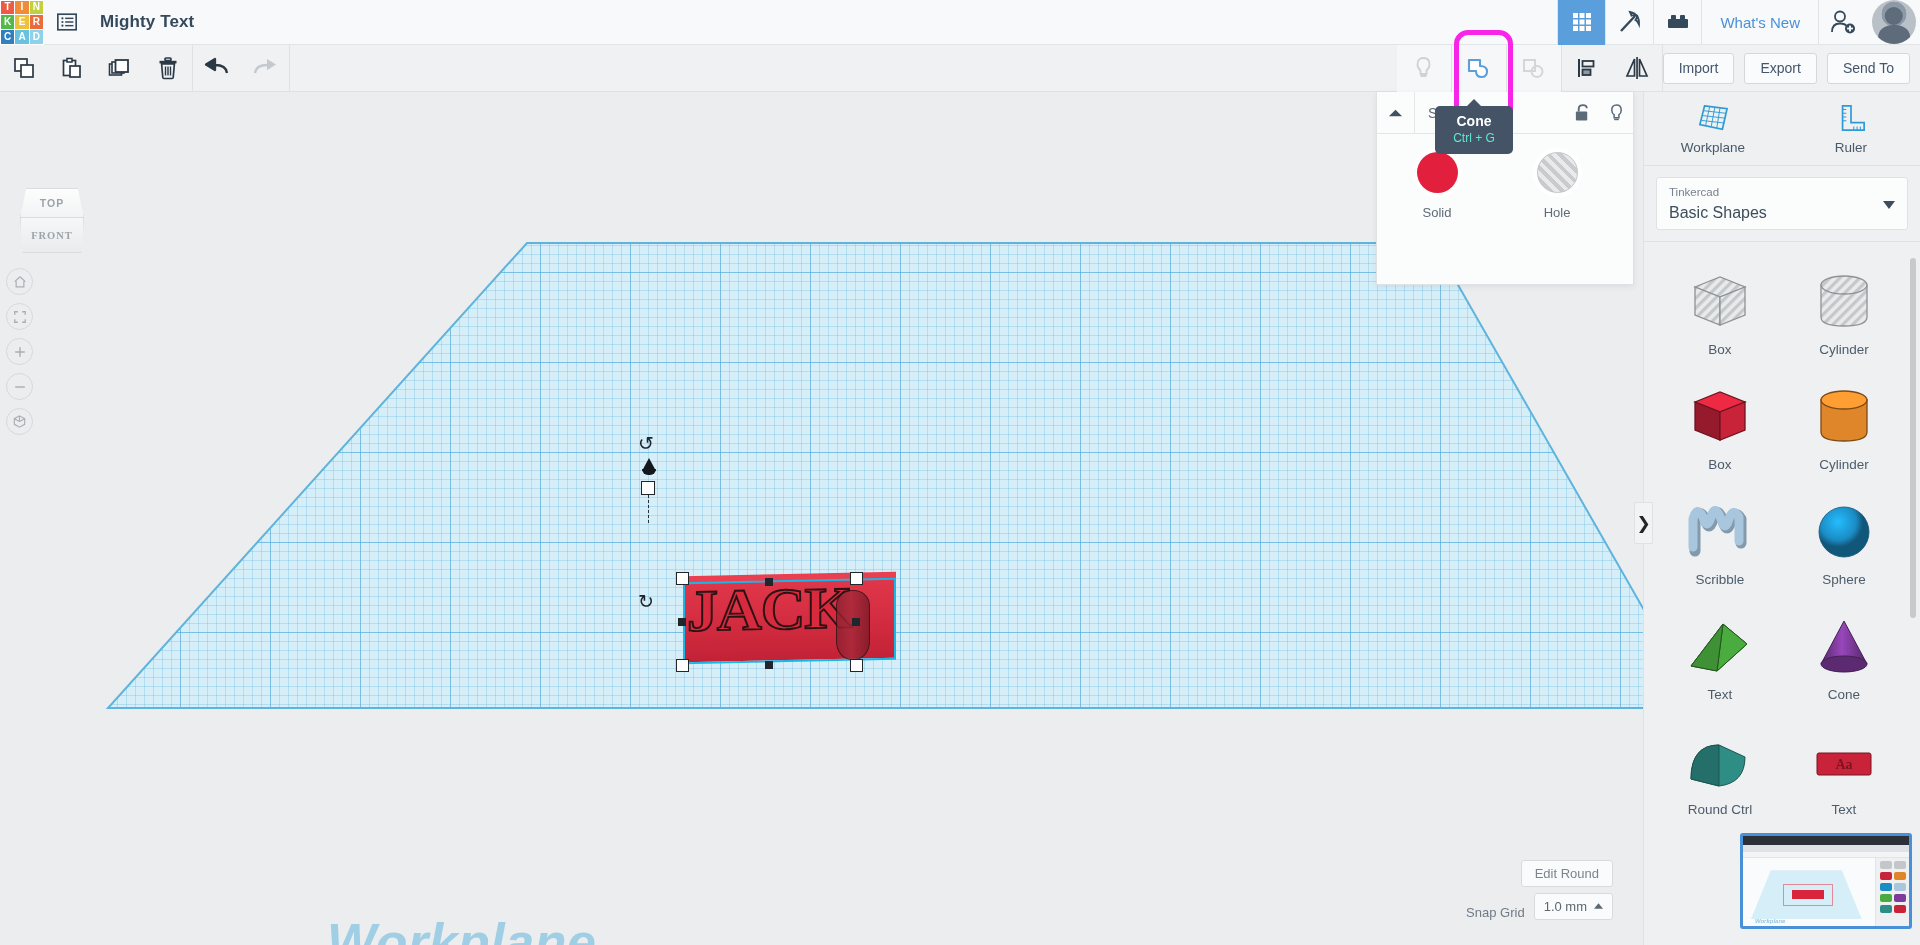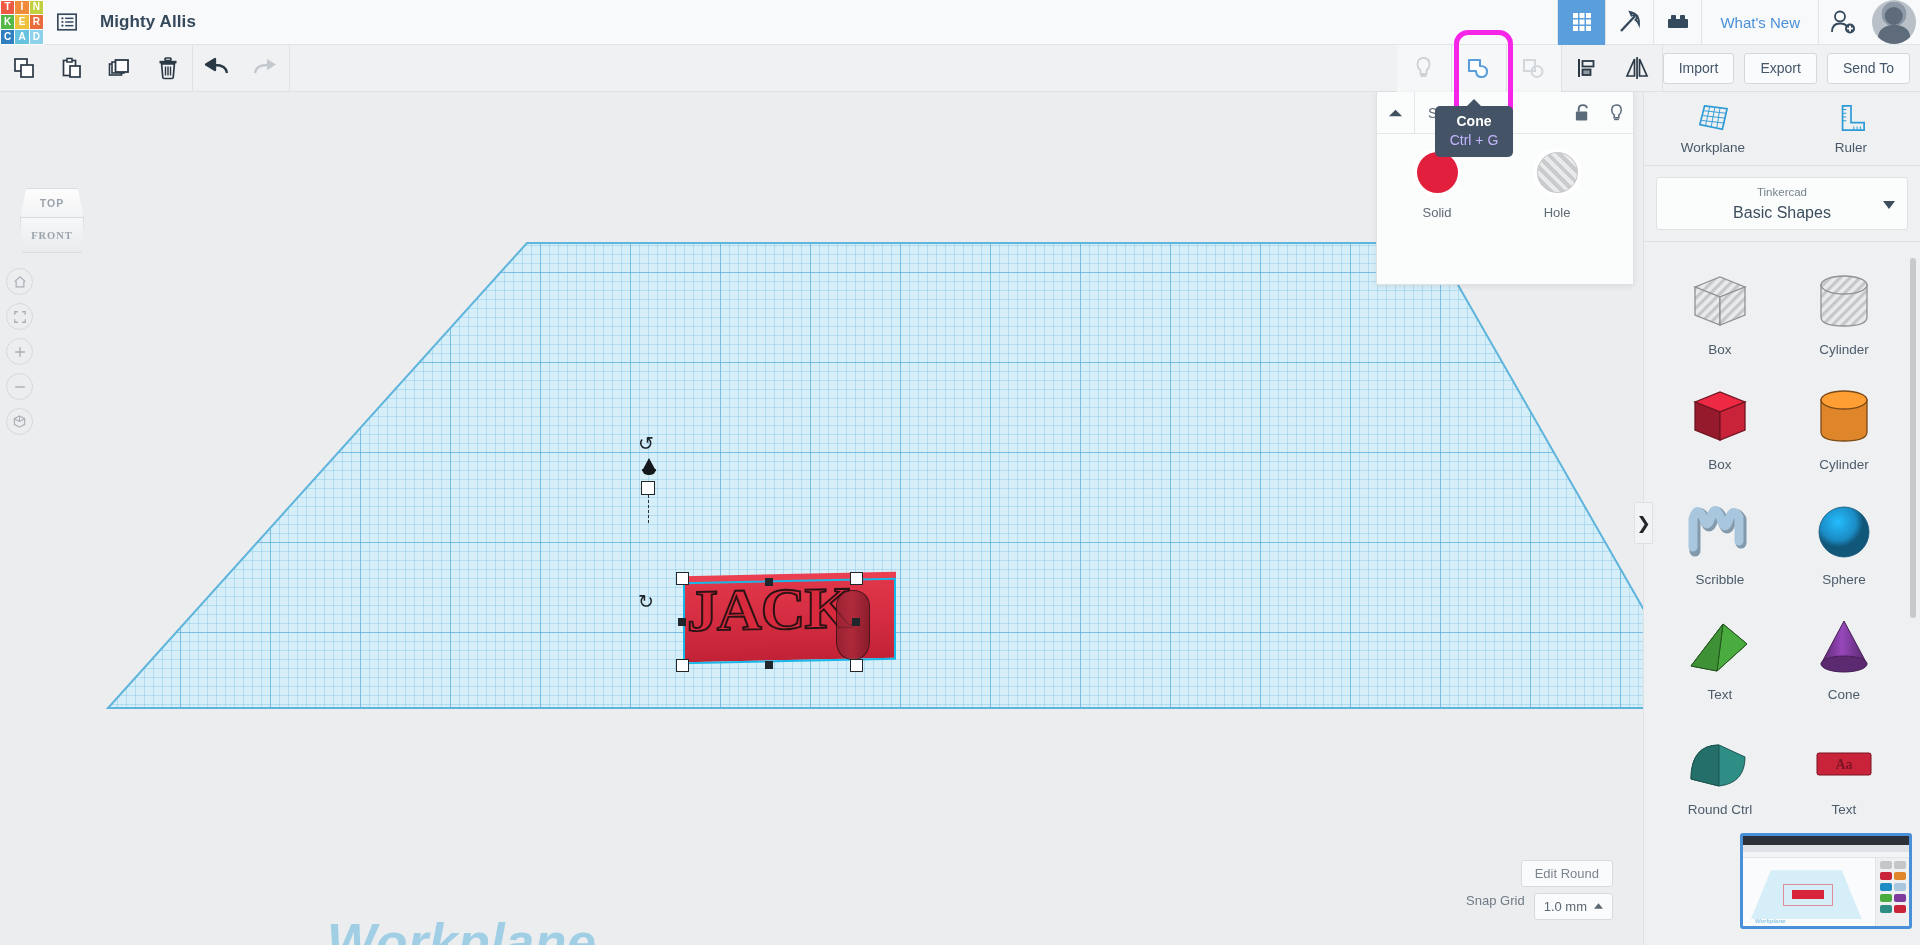--- a/index.html
+++ b/index.html
@@ -122,21 +122,21 @@
     background: #445366; border-radius: 5px;
     padding: 7px 14px 8px 14px; z-index: 61;
     text-align: center; min-width: 78px;
   }
   .group-tooltip::before {
     content: ""; position: absolute; top: -7px; left: 50%;
     margin-left: -7px; border-left: 7px solid transparent;
     border-right: 7px solid transparent; border-bottom: 7px solid #445366;
   }
   .gt-title { color: #ffffff; font-size: 14px; font-weight: bold; line-height: 1.25; }
-  .gt-shortcut { color: #c4b5fd; font-size: 14px; line-height: 1.3; }
+  .gt-shortcut { color: #5eead4; font-size: 12px; line-height: 1.3; }
 
   
   .canvas {
     position: absolute; top: 92px; left: 0;
     width: 1643px; height: 853px;
     background: #ebedef;
     overflow: hidden;
   }
   
   .workplane {
@@ -250,21 +250,21 @@
   
   .edit-grid-btn {
     position: absolute; right: 30px; bottom: 58px;
     height: 27px; padding: 0 13px;
     border: 1px solid #d8dbde; border-radius: 3px; background: #fafbfc;
     display: flex; align-items: center; justify-content: center;
     font-size: 13px; color: #7a858f; cursor: pointer;
   }
   .snapgrid-row {
     position: absolute; right: 30px; bottom: 25px;
-    display: flex; align-items: flex-start; gap: 9px;
+    display: flex; align-items: flex-end; gap: 9px;
   }
   .snapgrid-label { font-size: 13px; color: #6f7b86; }
   .snapgrid-select {
     height: 27px; padding: 0 9px;
     border: 1px solid #d8dbde; border-radius: 3px; background: #fafbfc;
     display: flex; align-items: center; gap: 7px;
     font-size: 13px; color: #5c6872; cursor: pointer;
   }
 
   
@@ -320,21 +320,21 @@
   }
   .sb-tools { display: flex; height: 74px; border-bottom: 1px solid #dfe2e5; }
   .sb-tool {
     flex: 1; display: flex; flex-direction: column;
     align-items: center; justify-content: center; gap: 7px; cursor: pointer;
   }
   .sb-tool-label { font-size: 13.5px; color: #49596a; }
   .sb-dropdown {
     margin: 11px 12px; height: 53px;
     background: #fbfcfc; border: 1px solid #dfe2e5; border-radius: 3px;
-    padding: 6px 12px; position: relative; cursor: pointer; text-align: center;
+    padding: 6px 12px; position: relative; cursor: pointer;
   }
   .sb-dd-sub { font-size: 11.5px; color: #77838e; line-height: 1.5; }
   .sb-dd-main { font-size: 16px; color: #3d4d5c; line-height: 1.45; }
   .sb-dd-caret {
     position: absolute; right: 12px; top: 50%; margin-top: -3px;
     width: 0; height: 0; border-left: 6px solid transparent;
     border-right: 6px solid transparent; border-top: 8px solid #3d4d5c;
   }
   .sb-grid {
     flex: 1; overflow: hidden; position: relative;
@@ -410,21 +410,21 @@
         <rect x="2" y="3.5" width="20" height="17" fill="none" stroke="#35495c" stroke-width="1.8"></rect>
         <circle cx="7" cy="8" r="1.2" fill="#35495c"></circle>
           <rect x="10" y="7.2" width="9" height="1.6" fill="#35495c"></rect>
         <circle cx="7" cy="12" r="1.2" fill="#35495c"></circle>
           <rect x="10" y="11.2" width="9" height="1.6" fill="#35495c"></rect>
         <circle cx="7" cy="16" r="1.2" fill="#35495c"></circle>
           <rect x="10" y="15.2" width="9" height="1.6" fill="#35495c"></rect>
       </svg>
     </div>
 
-    <div class="doc-title">Mighty Allis</div>
+    <div class="doc-title">Mighty Text</div>
 
     <div class="header-right">
       <div class="hdr-btn active">
         <svg width="24" height="24" viewBox="0 0 24 24">
           <g fill="#ffffff">
             <rect x="3" y="3" width="5" height="5"></rect>
               <rect x="9.5" y="3" width="5" height="5"></rect>
               <rect x="16" y="3" width="5" height="5"></rect>
             <rect x="3" y="9.5" width="5" height="5"></rect>
               <rect x="9.5" y="9.5" width="5" height="5"></rect>

